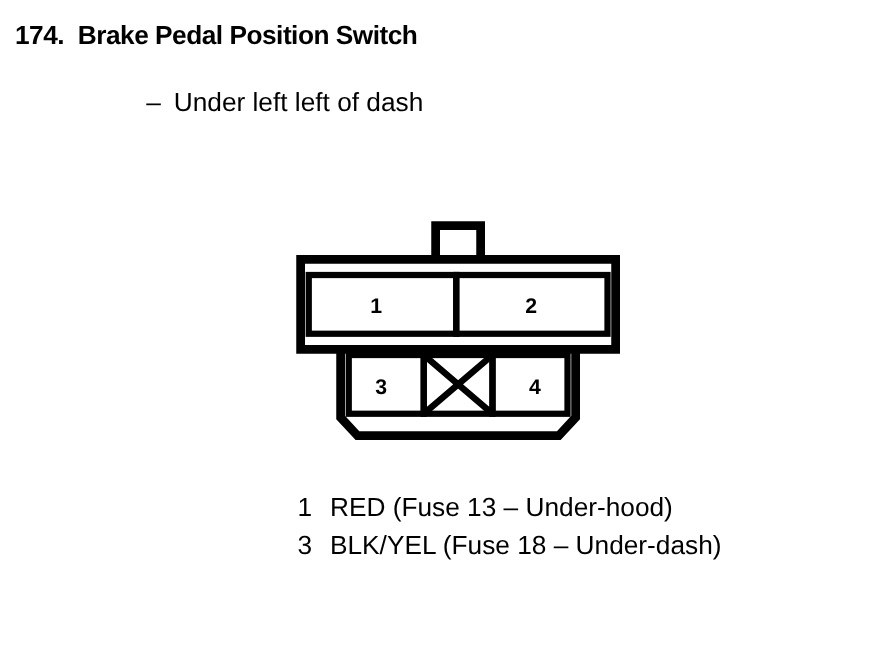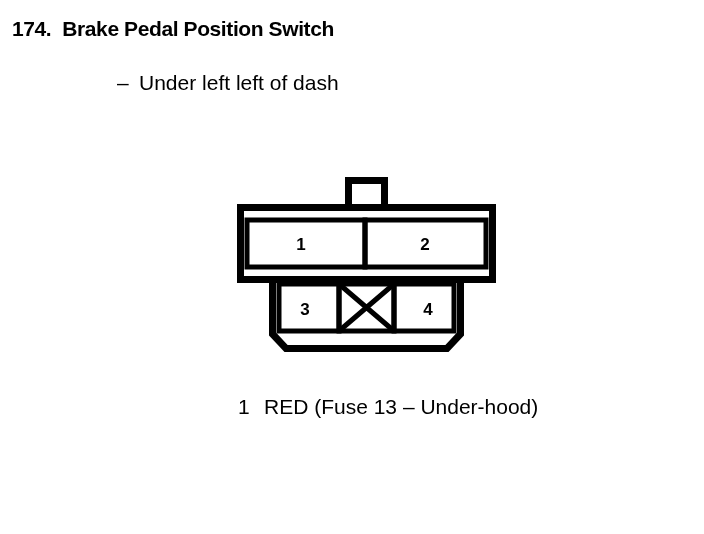--- a/index.html
+++ b/index.html
@@ -127,13 +127,16 @@
     <text class="pin-number" x="200" y="82" text-anchor="middle">2</text>
     <text class="pin-number" x="80" y="147" text-anchor="middle">3</text>
     <text class="pin-number" x="203" y="147" text-anchor="middle">4</text>
   </svg>
 </div>
 
 <div id="pin-legend">
   <span class="legend-row">
     <span class="legend-num">1</span><span class="legend-desc">RED (Fuse 13 – Under-hood)</span>
   </span>
+  <span class="legend-row">
+    <span class="legend-num">3</span><span class="legend-desc">BLK/YEL (Fuse 18 – Under-dash)</span>
+  </span>
 </div>
 
 </body></html>

